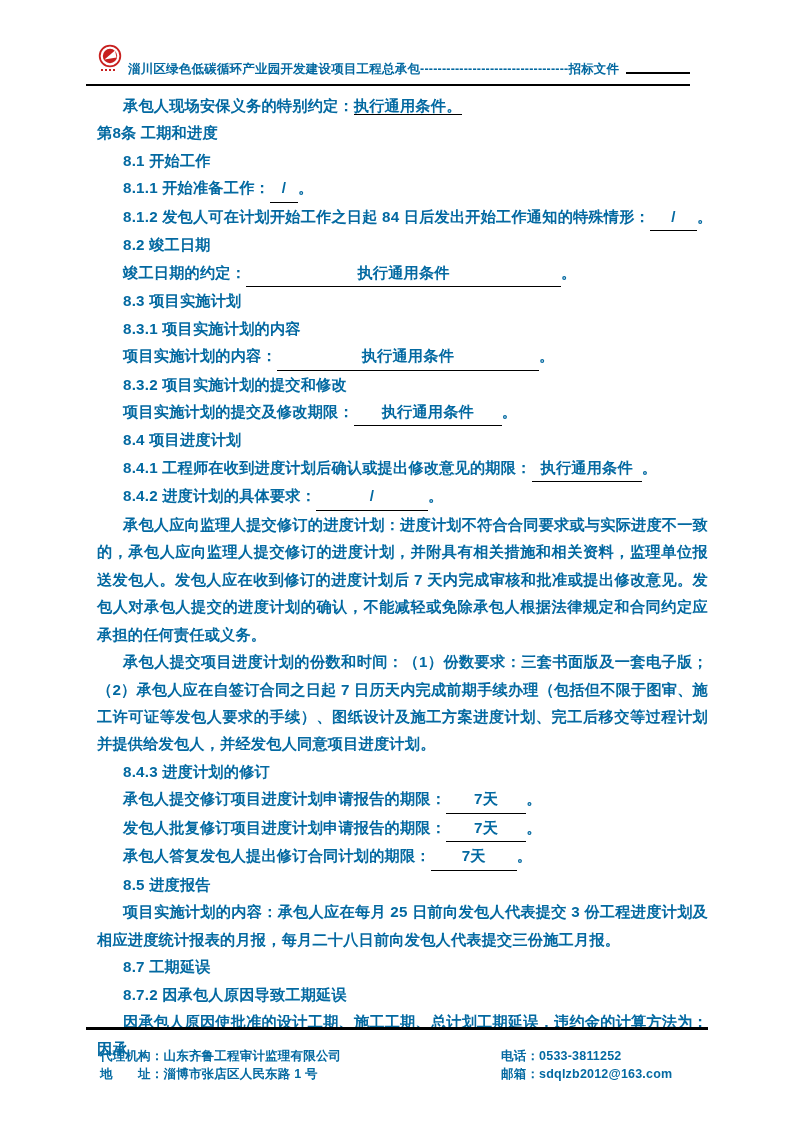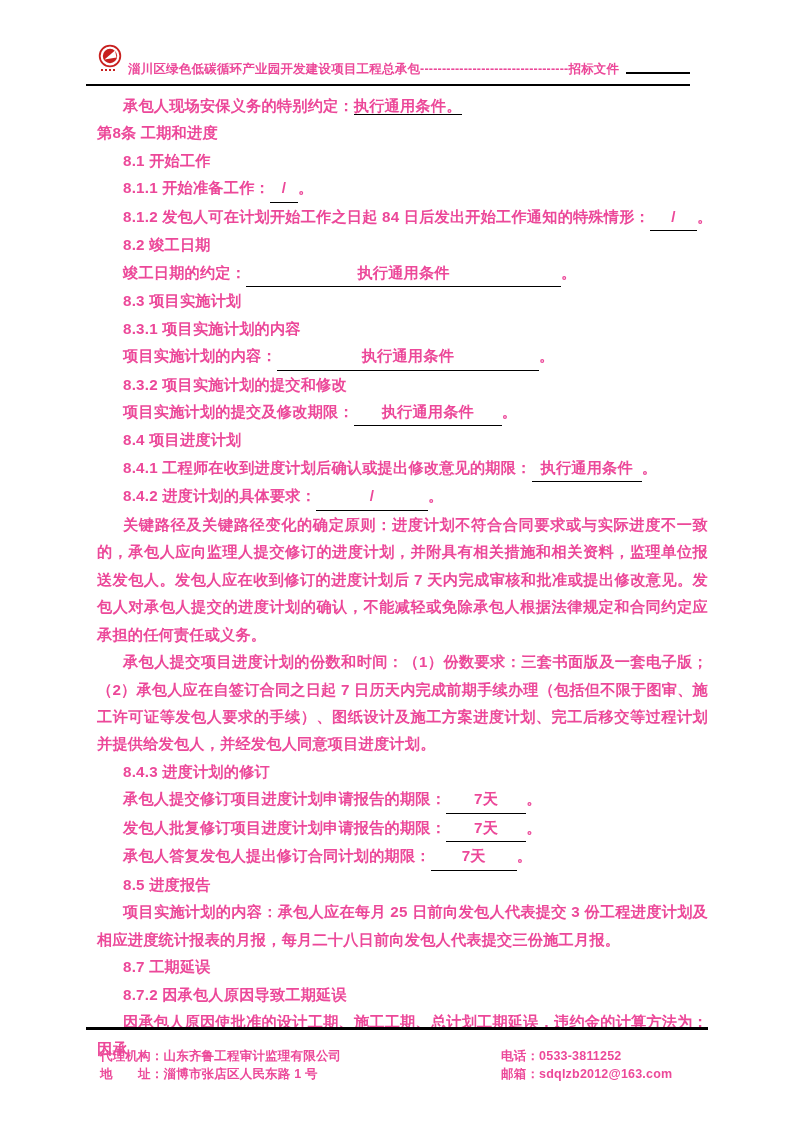--- a/index.html
+++ b/index.html
@@ -1,17 +1,17 @@
 <!DOCTYPE html>
 <html><head>
 <meta charset="utf-8">
 <style>
   *{box-sizing:border-box}
   html,body{margin:0;padding:0;background:#ffffff}
-  .page{position:relative;width:793px;height:1121px;background:#fff;color:#ec4899;
+  .page{position:relative;width:793px;height:1121px;background:#fff;color:#0369a1;
         font-family:"Liberation Sans","DejaVu Sans",sans-serif;font-weight:700;overflow:hidden}
 
   
   .header{position:absolute;left:86px;top:44px;width:604px;height:46px}
   .logo{position:absolute;left:10px;top:0}
   .htitle{position:absolute;left:42px;top:17px;font-size:12.5px;white-space:nowrap;letter-spacing:.2px}
   .hshort{position:absolute;right:0;top:28px;width:64px;border-top:2px solid #000}
   .hrule{position:absolute;left:0;top:40px;width:604px;border-top:2.5px solid #000}
 
   
@@ -63,21 +63,21 @@
     <p class="ln ind hd"><span>8.2 竣工日期</span></p>
     <p class="ln ind"><span>竣工日期的约定：</span><span class="bk w315">执行通用条件</span><span>。</span></p>
     <p class="ln ind hd"><span>8.3 项目实施计划</span></p>
     <p class="ln ind hd"><span>8.3.1 项目实施计划的内容</span></p>
     <p class="ln ind"><span>项目实施计划的内容：</span><span class="bk w262">执行通用条件</span><span>。</span></p>
     <p class="ln ind hd"><span>8.3.2 项目实施计划的提交和修改</span></p>
     <p class="ln ind"><span>项目实施计划的提交及修改期限：</span><span class="bk w148">执行通用条件</span><span>。</span></p>
     <p class="ln ind hd"><span>8.4 项目进度计划</span></p>
     <p class="ln ind"><span>8.4.1 工程师在收到进度计划后确认或提出修改意见的期限：</span><span class="bk wpad">执行通用条件</span><span>。</span></p>
     <p class="ln ind"><span>8.4.2 进度计划的具体要求：</span><span class="bk w112">/</span><span>。</span></p>
-    <p class="para"><span>关键路径及关键路径变化的确定原则：</span><span class="pu">进度计划不符合合同要求或与实际进度不一致的，承包人应向监理人提交修订的进度计划，并附具有相关措施和相关资料，监理单位报送发包人。发包人应在收到修订的进度计划后 7 天内完成审核和批准或提出修改意见。发包人对承包人提交的进度计划的确认，不能减轻或免除承包人根据法律规定和合同约定应承担的任何责任或义务。</span></p>
+    <p class="para"><span>承包人应向监理人提交修订的进度计划：</span><span class="pu">进度计划不符合合同要求或与实际进度不一致的，承包人应向监理人提交修订的进度计划，并附具有相关措施和相关资料，监理单位报送发包人。发包人应在收到修订的进度计划后 7 天内完成审核和批准或提出修改意见。发包人对承包人提交的进度计划的确认，不能减轻或免除承包人根据法律规定和合同约定应承担的任何责任或义务。</span></p>
     <p class="para"><span>承包人提交项目进度计划的份数和时间：</span><span class="pu">（1）份数要求：三套书面版及一套电子版；（2）承包人应在自签订合同之日起 7 日历天内完成前期手续办理（包括但不限于图审、施工许可证等发包人要求的手续）、图纸设计及施工方案进度计划、完工后移交等过程计划并提供给发包人，并经发包人同意项目进度计划。</span></p>
     <p class="ln ind hd"><span>8.4.3 进度计划的修订</span></p>
     <p class="ln ind"><span>承包人提交修订项目进度计划申请报告的期限：</span><span class="bk w80">7天</span><span>。</span></p>
     <p class="ln ind"><span>发包人批复修订项目进度计划申请报告的期限：</span><span class="bk w80">7天</span><span>。</span></p>
     <p class="ln ind"><span>承包人答复发包人提出修订合同计划的期限：</span><span class="bk w86">7天</span><span>。</span></p>
     <p class="ln ind hd"><span>8.5 进度报告</span></p>
     <p class="para"><span>项目实施计划的内容：</span><span class="pu">承包人应在每月 25 日前向发包人代表提交 3 份工程进度计划及相应进度统计报表的月报，每月二十八日前向发包人代表提交三份施工月报。</span></p>
     <p class="ln ind hd"><span>8.7 工期延误</span></p>
     <p class="ln ind hd"><span>8.7.2 因承包人原因导致工期延误</span></p>
     <p class="para"><span>因承包人原因使批准的设计工期、施工工期、总计划工期延误，违约金的计算方法为：因承</span></p>

